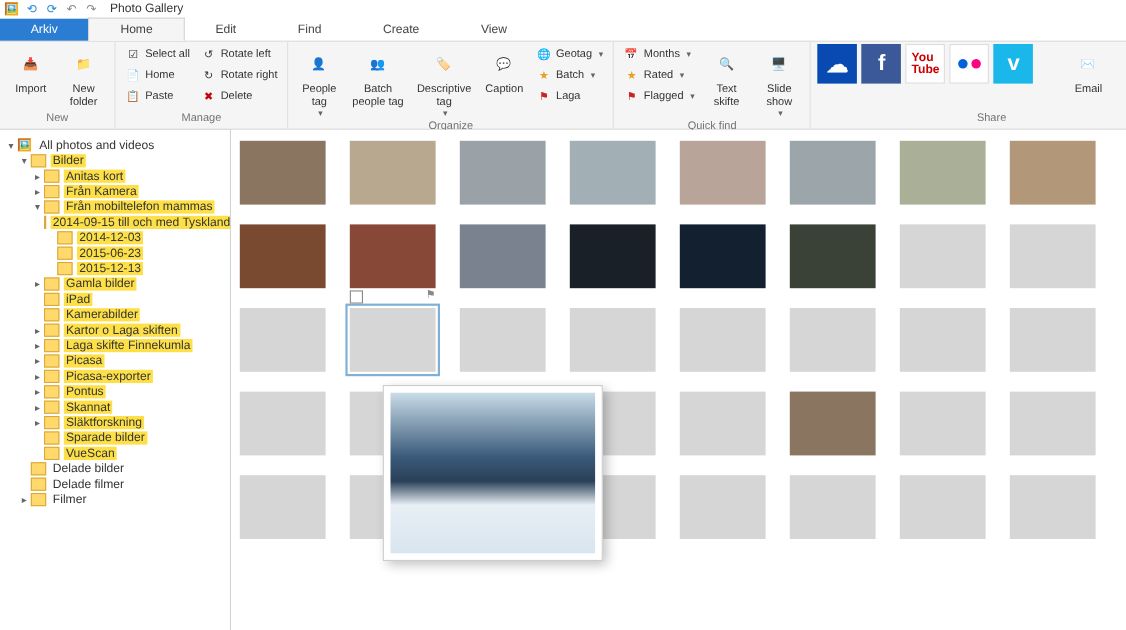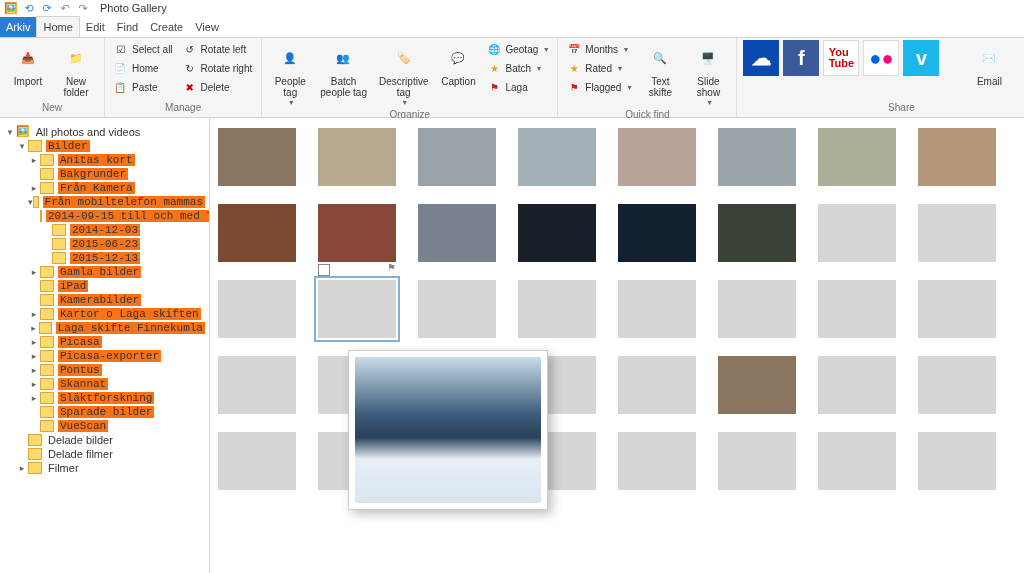--- a/index.html
+++ b/index.html
@@ -5,21 +5,21 @@
 * { margin: 0; padding: 0; box-sizing: border-box; font-family: "Segoe UI", Tahoma, sans-serif; }
 body { background: #fff; font-size: 11px; color: #333; width: 1024px; height: 573px; overflow: hidden; }
 
 
 .titlebar { height: 16px; background: #fff; display: flex; align-items: center; padding: 0 4px; gap: 4px; }
 .titlebar .qat-icon { width: 14px; height: 14px; display: inline-flex; align-items: center; justify-content: center; }
 .titlebar .app-title { font-size: 11px; color: #333; margin-left: 6px; }
 
 
 .ribbon-tabs { height: 22px; background: #fff; display: flex; align-items: end; border-bottom: 1px solid #d4d4d4; }
-.ribbon-tab { padding: 4px 6px; font-size: 11px; cursor: pointer; color: #444; }
+.ribbon-tab { padding: 4px 28px; font-size: 11px; cursor: pointer; color: #444; }
 .ribbon-tab.active-file { background: #2b7cd3; color: #fff; }
 .ribbon-tab.active-home { background: #f5f5f5; border: 1px solid #d4d4d4; border-bottom: none; }
 
 
 .ribbon { height: 80px; background: #f5f5f5; border-bottom: 1px solid #d4d4d4; display: flex; }
 .ribbon-group { border-right: 1px solid #e0e0e0; padding: 2px 6px; display: flex; flex-direction: column; justify-content: space-between; }
 .ribbon-group-label { text-align: center; font-size: 10px; color: #737373; padding-bottom: 2px; }
 .ribbon-group-content { display: flex; align-items: flex-start; gap: 4px; flex: 1; }
 
 .big-btn { display: flex; flex-direction: column; align-items: center; justify-content: center; padding: 2px 4px; cursor: pointer; min-width: 44px; }
@@ -35,21 +35,21 @@
 
 
 .main { display: flex; height: calc(573px - 16px - 22px - 80px); }
 
 
 .tree { width: 210px; border-right: 1px solid #d4d4d4; overflow-y: auto; padding: 6px 2px; font-size: 11px; }
 .tree-row { display: flex; align-items: center; padding: 1px 2px; cursor: pointer; white-space: nowrap; }
 .tree-row .exp { width: 12px; text-align: center; color: #666; font-size: 9px; }
 .tree-row .fld { width: 14px; height: 12px; background: #ffd96b; border: 1px solid #d9a93c; margin-right: 4px; }
 .tree-row .lbl { padding: 0 2px; }
-.tree-row.sel .lbl { background: #f97316; font-family: Liberation Mono, monospace; }
+.tree-row.sel .lbl { background: #fde047; }
 .ind0 { padding-left: 2px; } .ind1 { padding-left: 14px; } .ind2 { padding-left: 26px; } .ind3 { padding-left: 38px; }
 
 
 .thumbs { flex: 1; overflow-y: auto; padding: 10px 8px; position: relative; background: #fff; }
 .thumb-grid { display: grid; grid-template-columns: repeat(8, 78px); gap: 18px 22px; justify-content: start; }
 .thumb { width: 78px; height: 58px; background: #d6d6d6; cursor: pointer; }
 .thumb.photo { background-size: cover; background-position: center; }
 .thumb.selected { outline: 2px solid #7eb0d8; outline-offset: 2px; position: relative; }
 .thumb.selected::before { content: ""; position: absolute; top: -16px; left: 0; width: 10px; height: 10px; border: 1px solid #888; background: #fff; }
 .thumb.selected::after { content: "⚑"; position: absolute; top: -18px; right: 0; font-size: 10px; color: #888; }
@@ -245,25 +245,20 @@
     <div id="tree-items">
         <div class="tree-row ind1 sel">
           <span class="exp">▾</span>
           <span class="fld"></span>
           <span class="lbl">Bilder</span>
         </div>
         <div class="tree-row ind2 sel">
           <span class="exp">▸</span>
           <span class="fld"></span>
           <span class="lbl">Anitas kort</span>
-        </div>
-        <div class="tree-row ind2 sel">
-          <span class="exp"></span>
-          <span class="fld"></span>
-          <span class="lbl">Bakgrunder</span>
         </div>
         <div class="tree-row ind2 sel">
           <span class="exp">▸</span>
           <span class="fld"></span>
           <span class="lbl">Från Kamera</span>
         </div>
         <div class="tree-row ind2 sel">
           <span class="exp">▾</span>
           <span class="fld"></span>
           <span class="lbl">Från mobiltelefon mammas</span>

